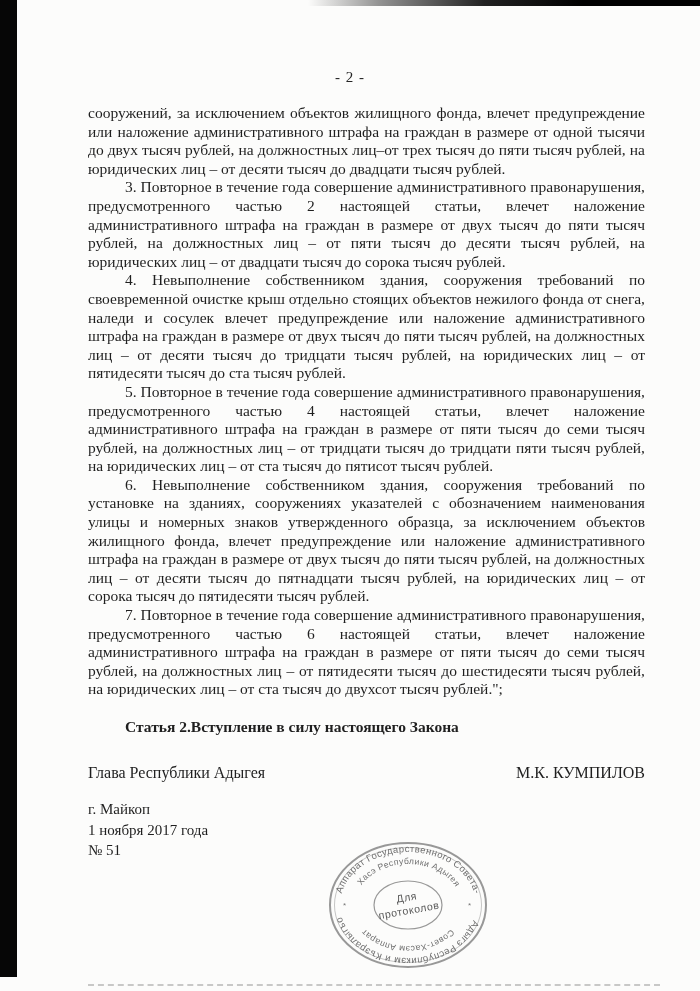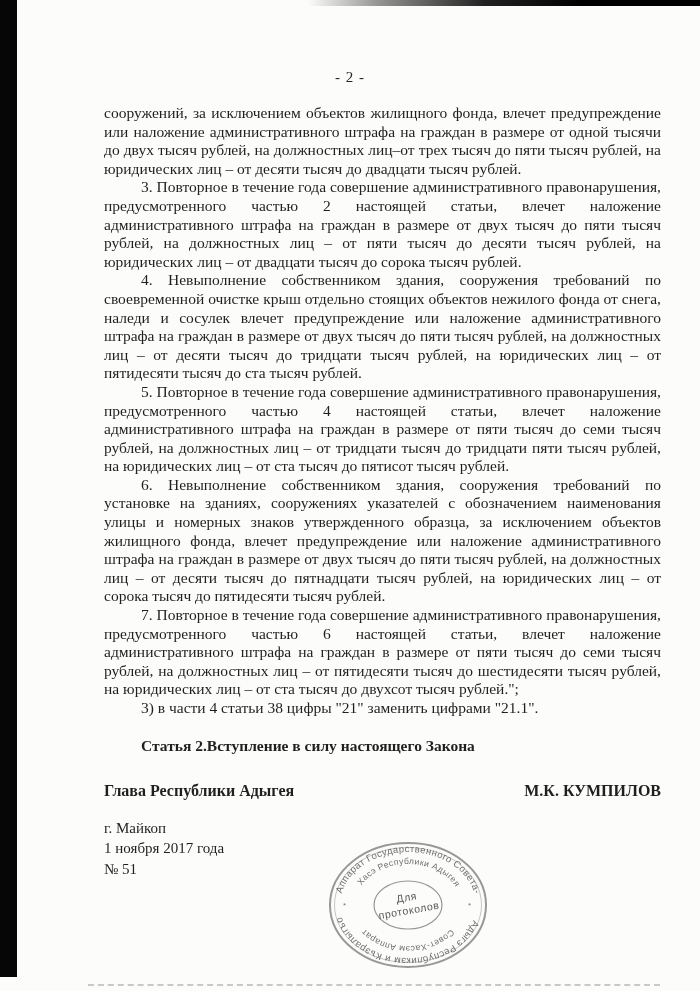--- a/index.html
+++ b/index.html
@@ -29,35 +29,35 @@
     position:absolute; top:984px; left:88px; width:572px; height:0;
     border-top:2px dashed rgba(115,115,115,0.38);
   }
   .page-number {
     position:absolute; top:69px; left:0; width:700px;
     text-align:center; font-size:15px; color:#242424;
     letter-spacing:1px;
   }
   
   .content {
-    position:absolute; left:104px; top:104px; width:557px;
+    position:absolute; left:88px; top:104px; width:557px;
     font-size:15.5px; line-height:18.6px;
     text-align:justify; text-justify:inter-word;
   }
   .content p { margin:0; text-indent:37px; }
   .content p.continuation { text-indent:0; }
   .article-heading {
     margin-top:19px !important;
     font-weight:700; text-align:left;
   }
   .article-heading .label { }
   .sig-row {
     display:flex; justify-content:space-between; align-items:baseline;
     margin-top:27px;
-    font-weight:700; font-size:16px;
+    font-weight:400; font-size:16px;
   }
   .sig-place {
     margin-top:17px; width:190px;
     text-align:left; font-size:15px; line-height:20.5px;
   }
   
   .stamp { position:absolute; left:323px; top:839px; }
   .stamp-text text {
     font-family:"Liberation Sans", sans-serif;
     font-size:9.5px; fill:rgba(85,85,85,0.85); letter-spacing:0.4px;
@@ -79,21 +79,20 @@
 
   <div class="page-number">- 2 -</div>
 
   <div class="content">
     <p class="continuation">сооружений, за исключением объектов жилищного фонда, влечет предупреждение или наложение административного штрафа на граждан в размере от одной тысячи до двух тысяч рублей, на должностных лиц–от трех тысяч до пяти тысяч рублей, на юридических лиц – от десяти тысяч до двадцати тысяч рублей.</p>
     <p>3. Повторное в течение года совершение административного правонарушения, предусмотренного частью 2 настоящей статьи, влечет наложение административного штрафа на граждан в размере от двух тысяч до пяти тысяч рублей, на должностных лиц – от пяти тысяч до десяти тысяч рублей, на юридических лиц – от двадцати тысяч до сорока тысяч рублей.</p>
     <p>4. Невыполнение собственником здания, сооружения требований по своевременной очистке крыш отдельно стоящих объектов нежилого фонда от снега, наледи и сосулек влечет предупреждение или наложение административного штрафа на граждан в размере от двух тысяч до пяти тысяч рублей, на должностных лиц – от десяти тысяч до тридцати тысяч рублей, на юридических лиц – от пятидесяти тысяч до ста тысяч рублей.</p>
     <p>5. Повторное в течение года совершение административного правонарушения, предусмотренного частью 4 настоящей статьи, влечет наложение административного штрафа на граждан в размере от пяти тысяч до семи тысяч рублей, на должностных лиц – от тридцати тысяч до тридцати пяти тысяч рублей, на юридических лиц – от ста тысяч до пятисот тысяч рублей.</p>
     <p>6. Невыполнение собственником здания, сооружения требований по установке на зданиях, сооружениях указателей с обозначением наименования улицы и номерных знаков утвержденного образца, за исключением объектов жилищного фонда, влечет предупреждение или наложение административного штрафа на граждан в размере от двух тысяч до пяти тысяч рублей, на должностных лиц – от десяти тысяч до пятнадцати тысяч рублей, на юридических лиц – от сорока тысяч до пятидесяти тысяч рублей.</p>
     <p>7. Повторное в течение года совершение административного правонарушения, предусмотренного частью 6 настоящей статьи, влечет наложение административного штрафа на граждан в размере от пяти тысяч до семи тысяч рублей, на должностных лиц – от пятидесяти тысяч до шестидесяти тысяч рублей, на юридических лиц – от ста тысяч до двухсот тысяч рублей.";</p>
-    <p>3) в части 4 статьи 38 цифры "21" заменить цифрами "21.1".</p>
 
     <p class="article-heading"><span class="label">Статья 2.</span><span>Вступление в силу настоящего Закона</span></p>
 
     <div class="sig-row">
       <span>Глава Республики Адыгея</span>
       <span>М.К. КУМПИЛОВ</span>
     </div>
 
     <div class="sig-place">
       <div>г. Майкоп</div>

